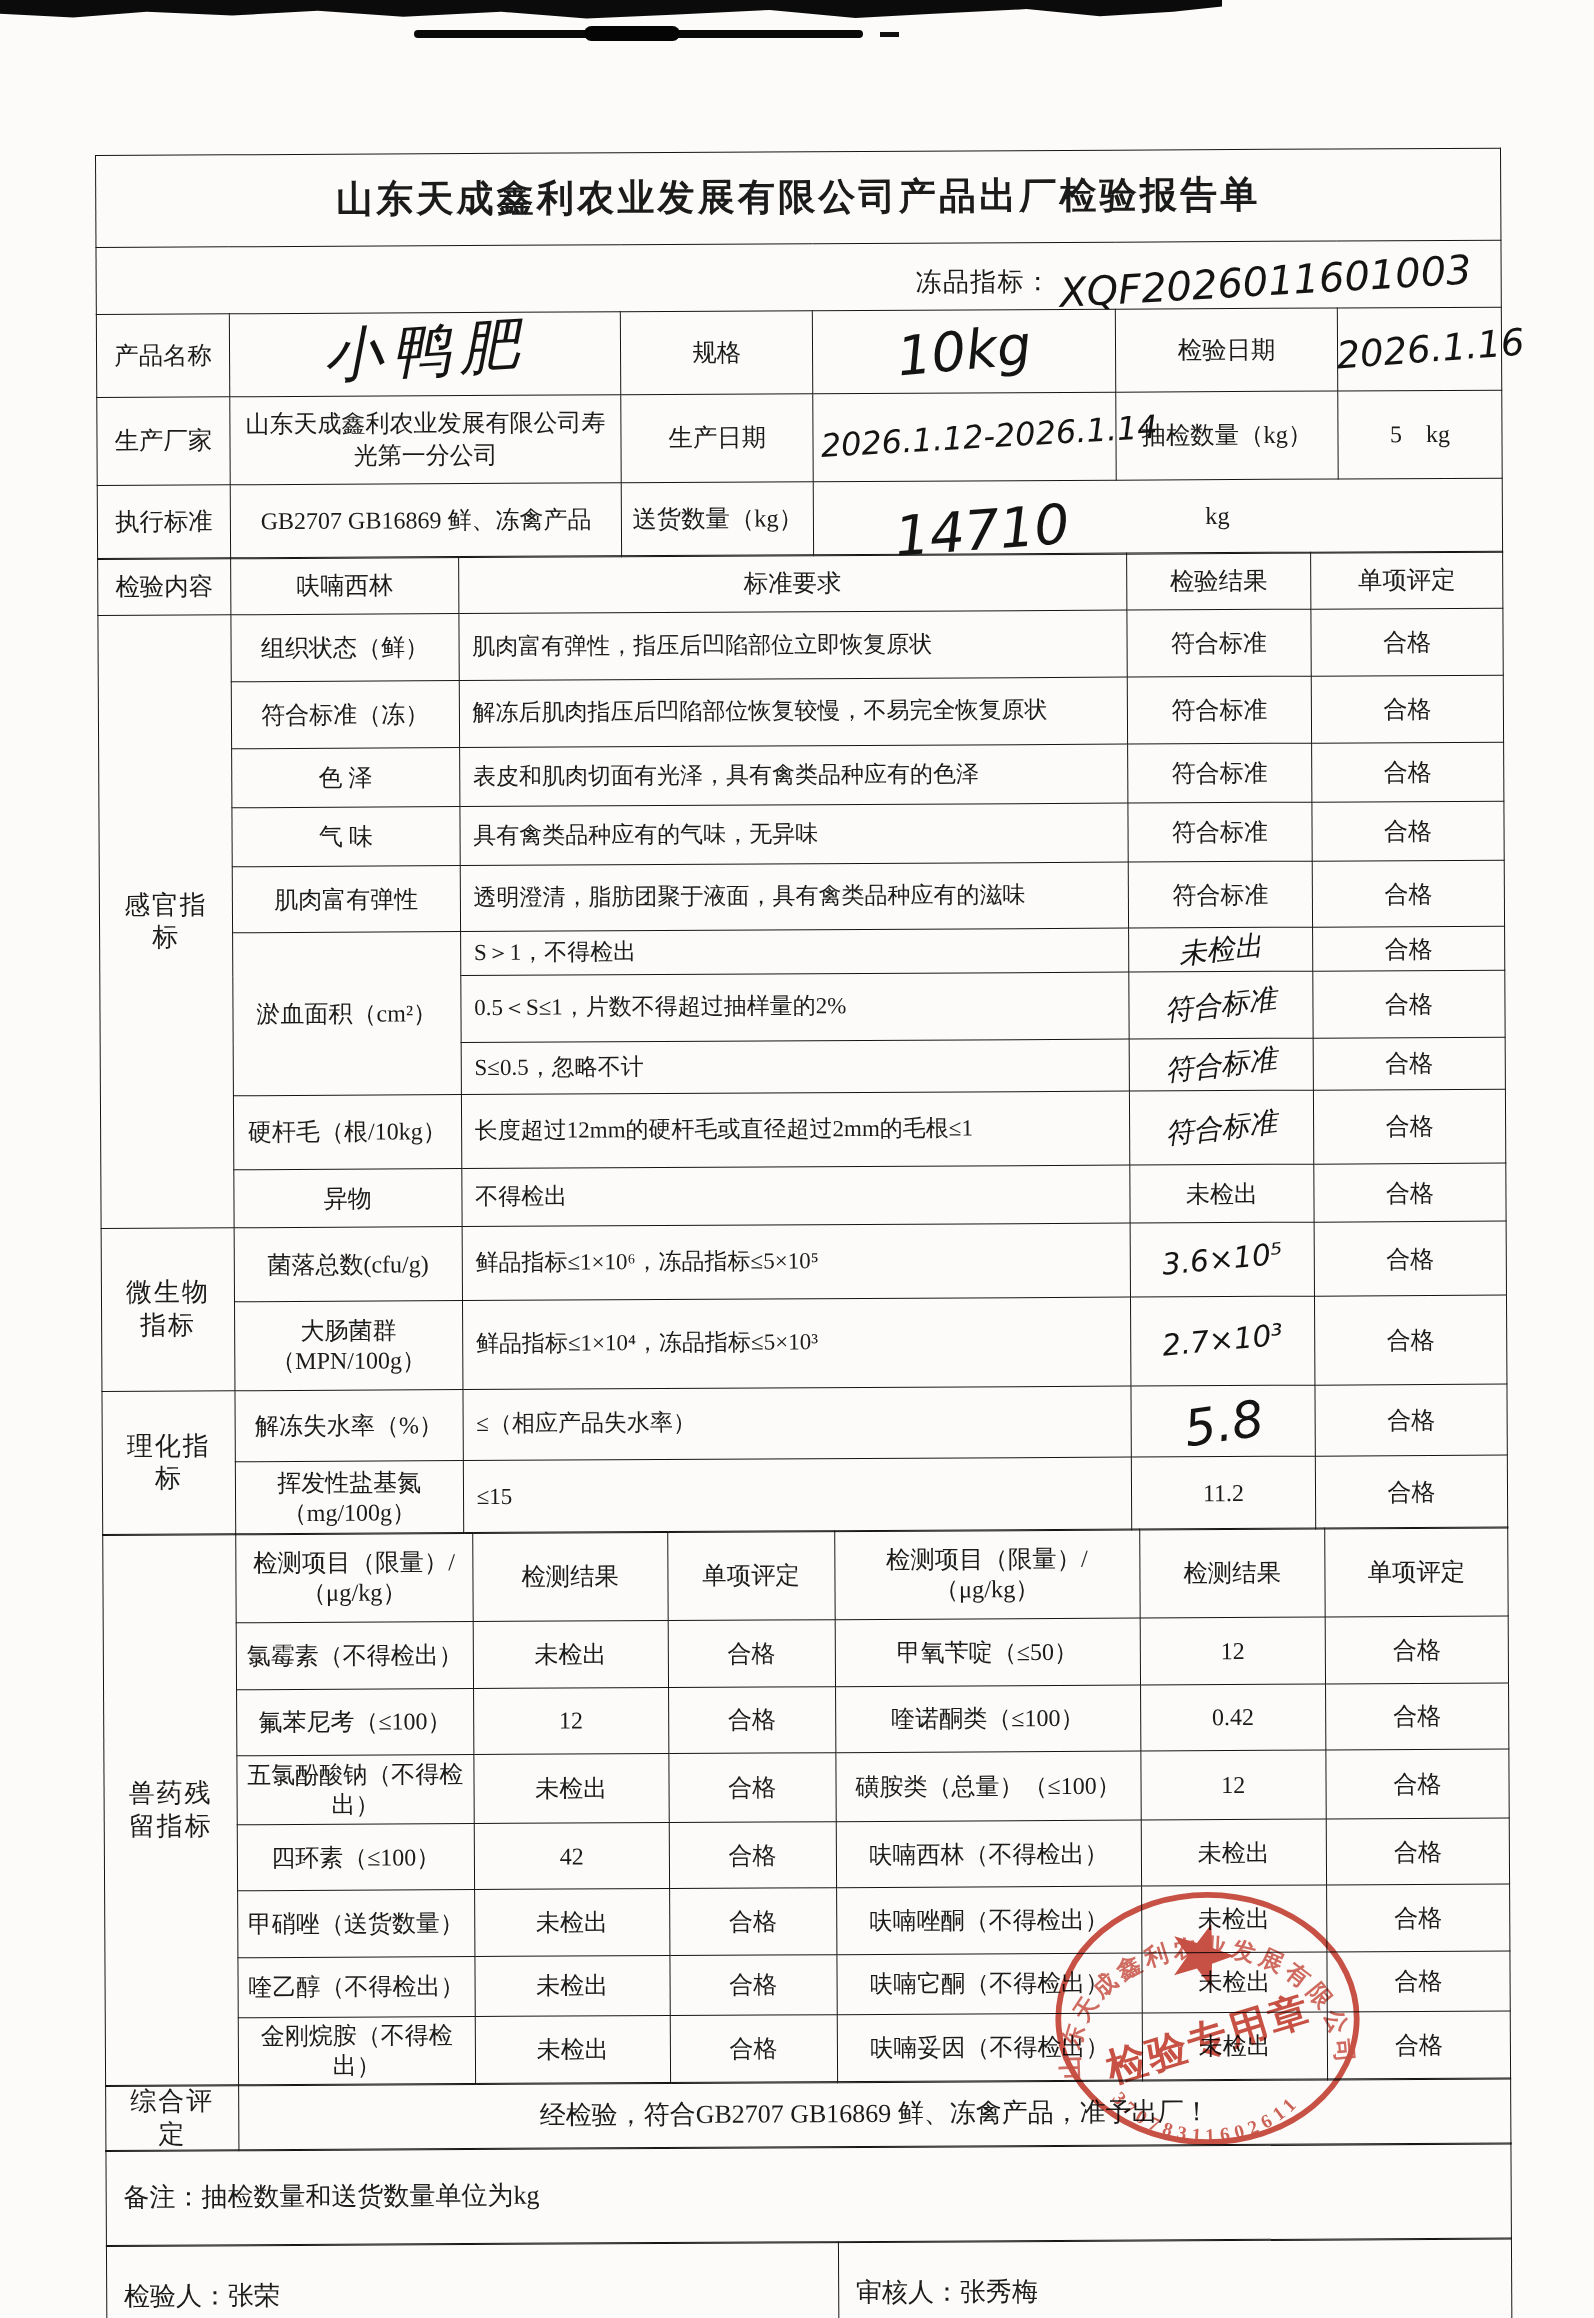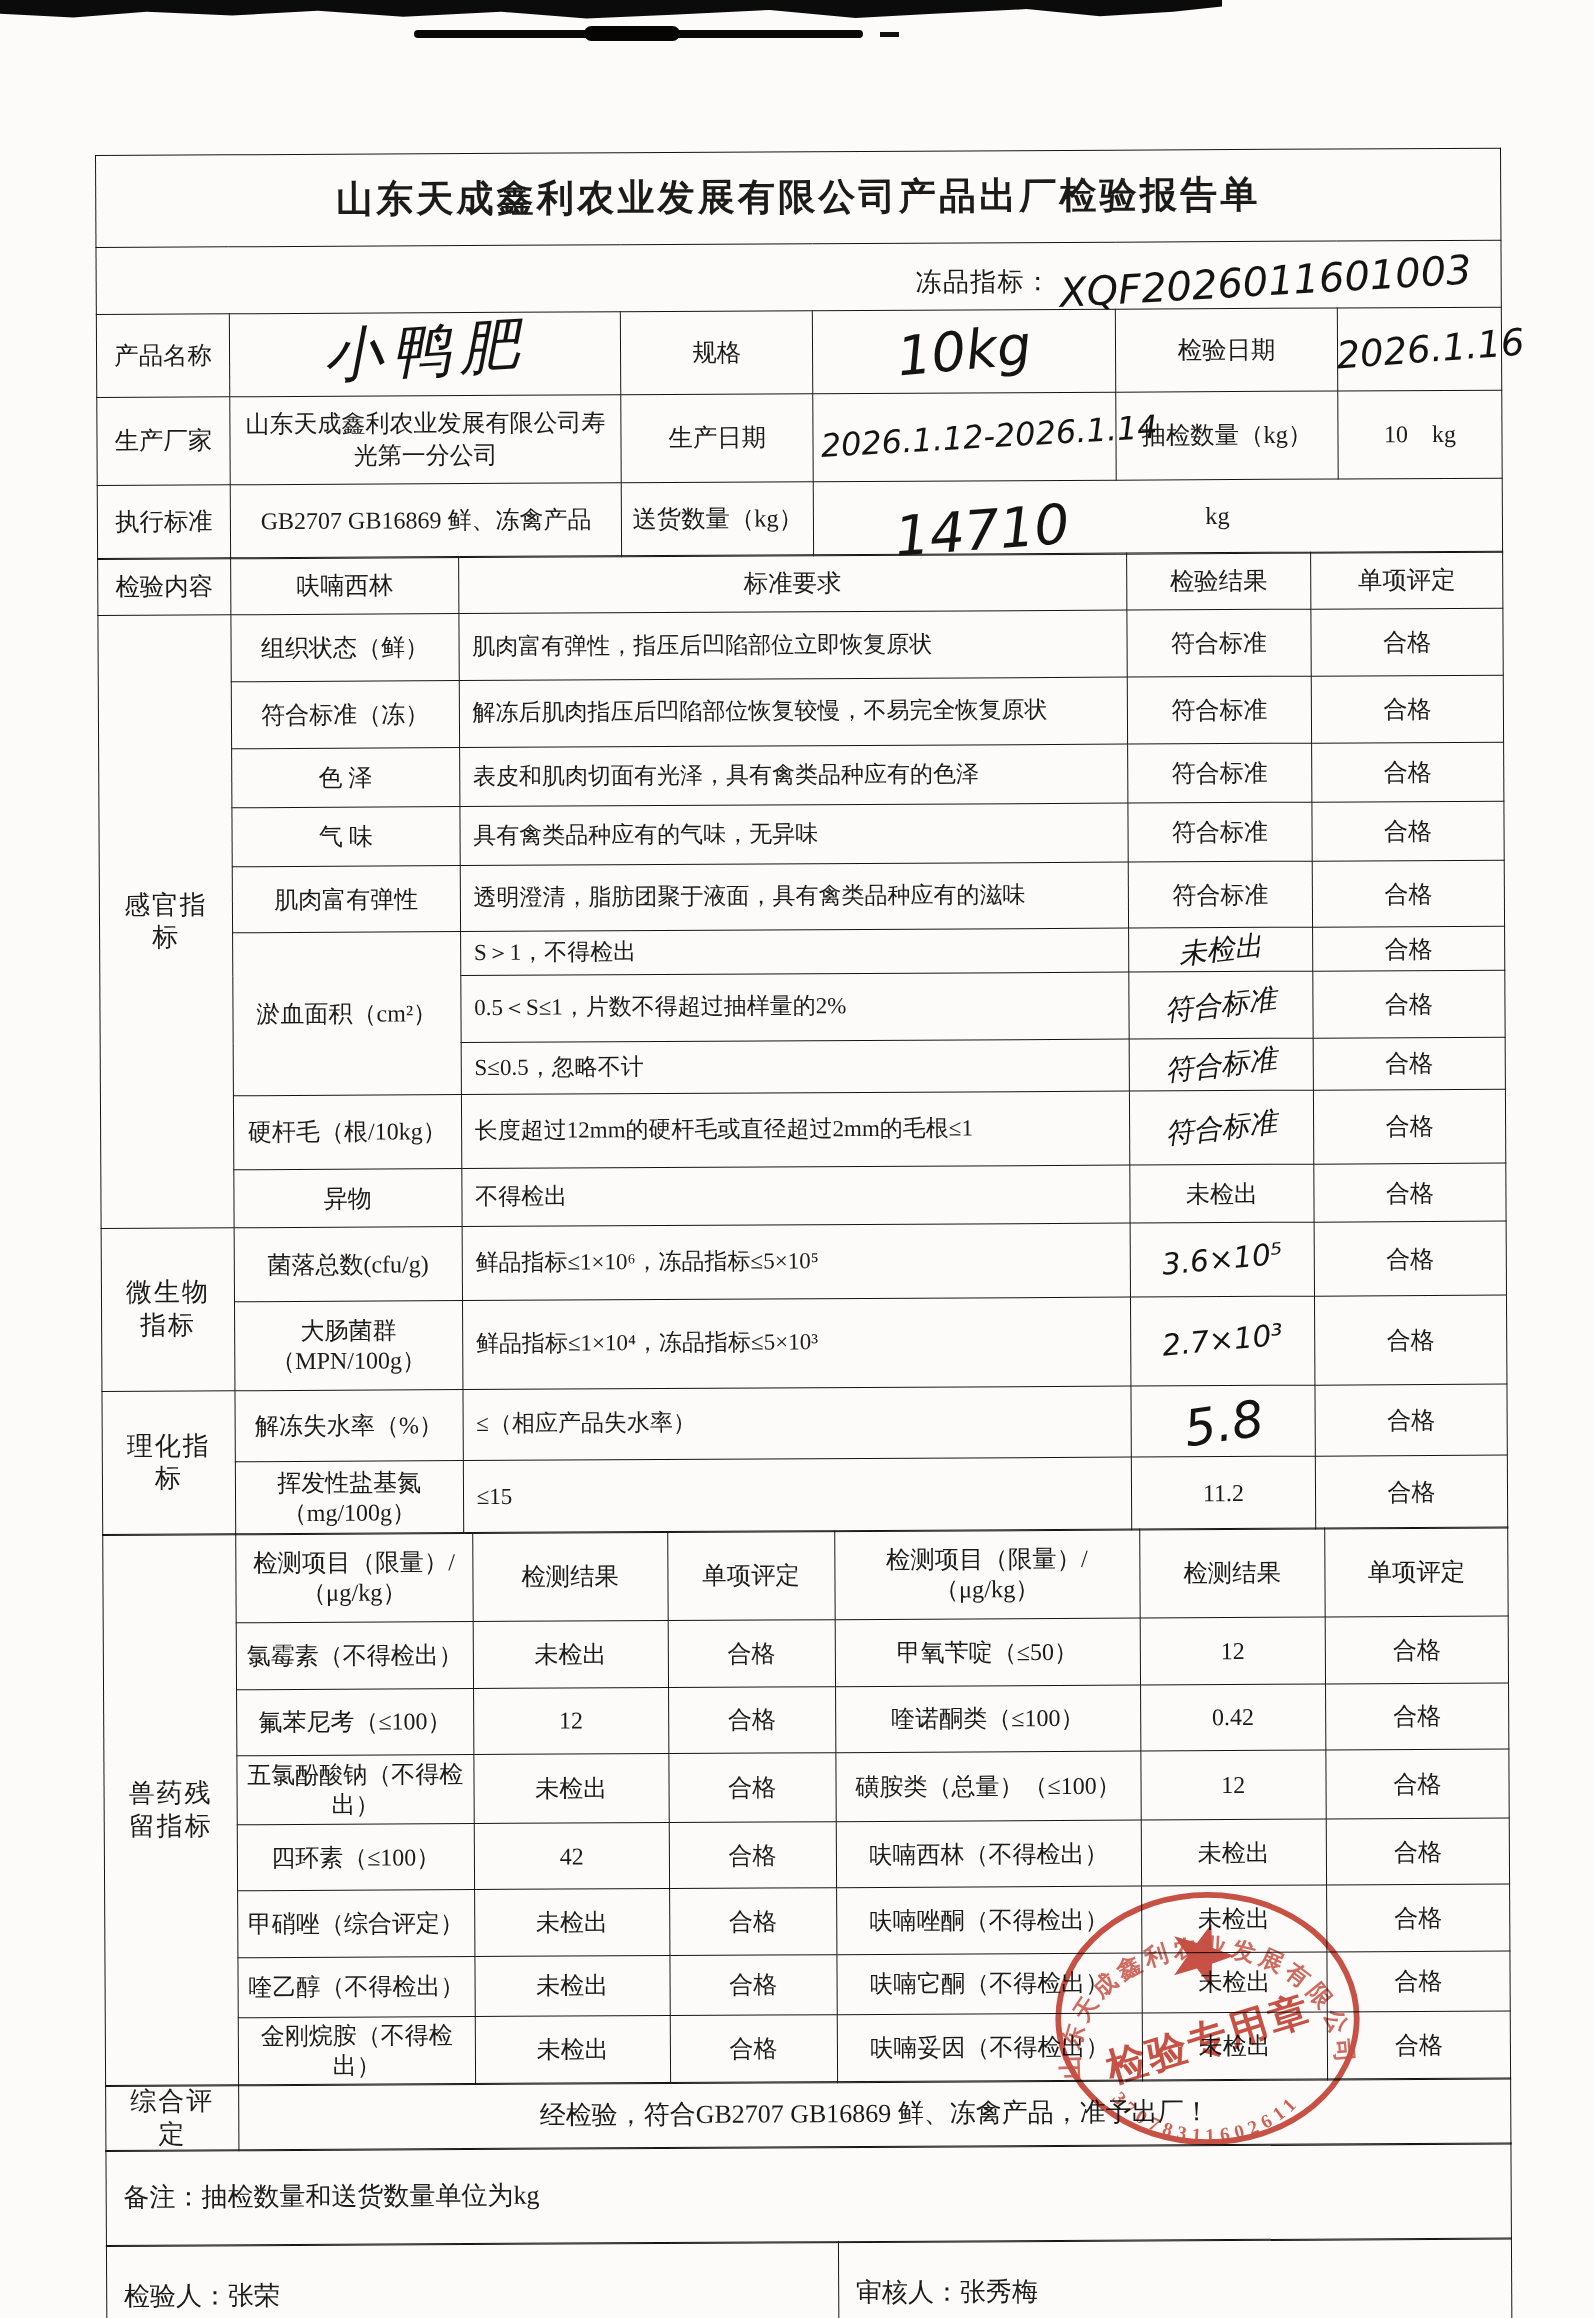--- a/index.html
+++ b/index.html
@@ -84,21 +84,21 @@
         <td><span class="hw hw-spec">10kg</span></td>
         <td class="lbl">检验日期</td>
         <td><span class="hw hw-date">2026.1.16</span></td>
       </tr>
       <tr>
         <td class="lbl" style="height:80px">生产厂家</td>
         <td class="company-cell">山东天成鑫利农业发展有限公司寿光第一分公司</td>
         <td class="lbl">生产日期</td>
         <td><span class="hw hw-proddate">2026.1.12-2026.1.14</span></td>
         <td class="lbl">抽检数量（kg）</td>
-        <td class="pre">10    kg</td>
+        <td class="pre">5    kg</td>
       </tr>
       <tr>
         <td class="lbl" style="height:65px">执行标准</td>
         <td>GB2707 GB16869 鲜、冻禽产品</td>
         <td class="lbl">送货数量（kg）</td>
         <td colspan="3">
           <div class="delivery-wrap">
             <span class="hw hw-qty delivery-hw">14710</span>
             <span class="delivery-unit">kg</span>
           </div>
@@ -257,21 +257,21 @@
       </tr>
       <tr>
         <td style="height:58px">四环素（≤100）</td>
         <td>42</td>
         <td>合格</td>
         <td>呋喃西林（不得检出）</td>
         <td>未检出</td>
         <td>合格</td>
       </tr>
       <tr>
-        <td style="height:58px">甲硝唑（综合评定）</td>
+        <td style="height:58px">甲硝唑（送货数量）</td>
         <td>未检出</td>
         <td>合格</td>
         <td>呋喃唑酮（不得检出）</td>
         <td>未检出</td>
         <td>合格</td>
       </tr>
       <tr>
         <td style="height:51px">喹乙醇（不得检出）</td>
         <td>未检出</td>
         <td>合格</td>

